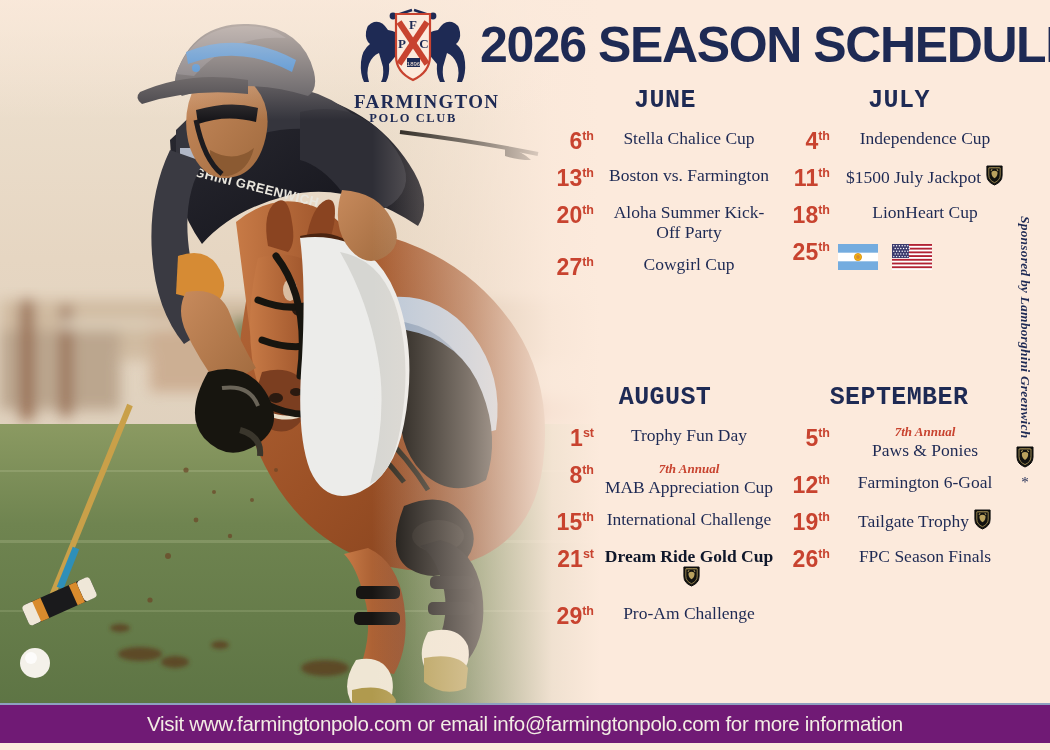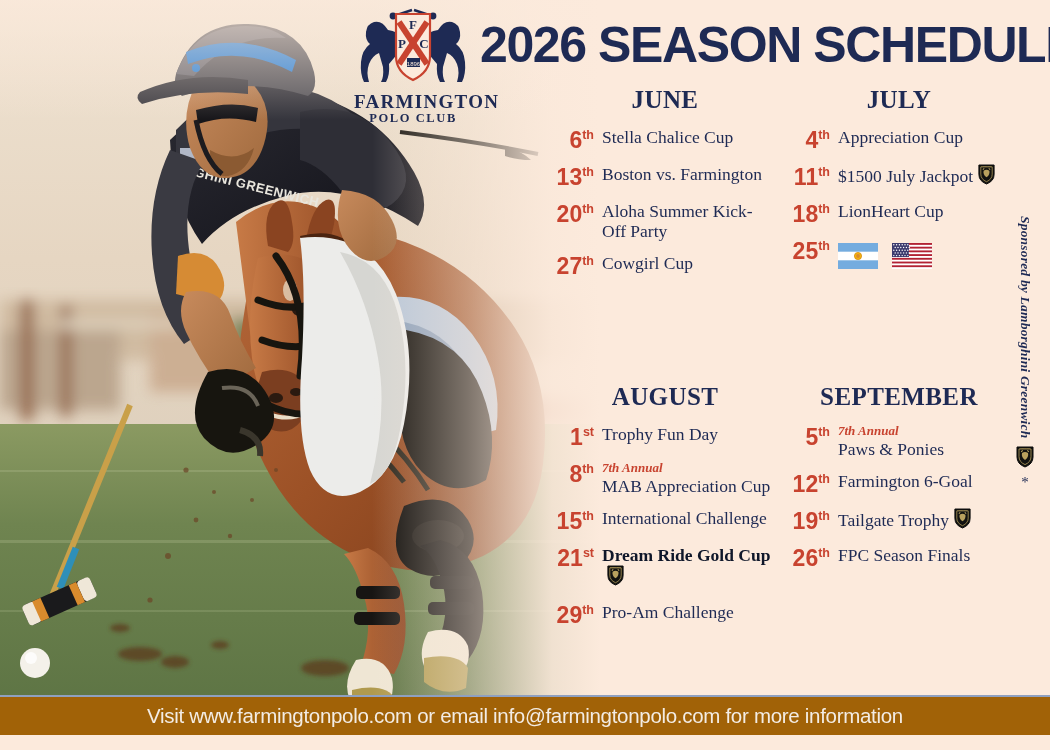--- a/index.html
+++ b/index.html
@@ -59,41 +59,41 @@
   }
   .month {
     position:absolute; width:236px;
   }
   .month.m-jun { left:0;   top:0; }
   .month.m-jul { left:236px; top:0; }
   .month.m-aug { left:0;   top:297px; }
   .month.m-sep { left:236px; top:297px; }
 
   .month-name {
-    font-family:Liberation Serif, serif;
+    font-family:Liberation Mono, monospace;
     font-weight:bold; font-size:25px; letter-spacing:0.4px;
     color:#1e2a54; text-align:center; margin-bottom:13px;
   }
   .m-jun .month-name, .m-aug .month-name { padding-left:14px; }
   .m-jul .month-name, .m-sep .month-name { padding-left:10px; }
 
   .events { padding-left:4px; }
   .event { display:flex; align-items:flex-start; margin-bottom:11px; }
 
   .ev-date {
     flex:0 0 58px; text-align:right; padding-right:8px;
     font-family:"Liberation Sans", sans-serif;
     font-weight:bold; font-size:23px; color:#c8432f;
     line-height:1.04; white-space:nowrap;
     padding-top:2px;
   }
   .ev-date sup {
     font-size:12.5px; font-weight:bold; vertical-align:super; line-height:0;
   }
-  .ev-body { flex:1 1 auto; min-width:0; }
+  .ev-body { flex:1 1 auto; min-width:0;text-align:center; }
   .ev-annual {
     font-family:"Liberation Serif", serif;
     font-style:italic; font-weight:bold;
     font-size:13px; color:#c8432f; line-height:1.1;
     margin-bottom:1px;
   }
   .ev-title {
     font-family:"Liberation Serif", serif;
     font-size:17.5px; color:#1e2a54; line-height:1.17;
   }
@@ -117,22 +117,22 @@
     letter-spacing:0.2px; white-space:nowrap;
   }
   #sponsor-shield { margin-top:8px; }
   #sponsor-star {
     font-family:"Liberation Serif", serif;
     font-size:15px; color:#1e2a54; line-height:1; margin-top:3px;
   }
 
   
   #footer {
-    position:absolute; left:0; bottom:15px; width:1050px; height:40px;
-    background:#a16207;
+    position:absolute; left:0; bottom:7px; width:1050px; height:40px;
+    background:#701a75;
     border-top:2px solid #8fa0c0;
     display:flex; align-items:center; justify-content:center;
   }
   #footer-text {
     font-family:"Liberation Sans", sans-serif;
     font-size:20.5px; color:#f3ece4; letter-spacing:-0.3px;
   }
 </style>
 </head>
 <body>
@@ -410,21 +410,21 @@
           </div>
         </div>
       </div>
   </div>
   <div class="month m-jul">
     <div class="month-name">JULY</div>
     <div class="events">
         <div class="event">
           <div class="ev-date"><span>4</span><sup>th</sup></div>
           <div class="ev-body">
-            <div class="ev-title"><span>Appreciation Cup</span></div>
+            <div class="ev-title"><span>Independence Cup</span></div>
           </div>
         </div>
         <div class="event">
           <div class="ev-date"><span>11</span><sup>th</sup></div>
           <div class="ev-body">
             <div class="ev-title"><span>$1500 July Jackpot</span><span class="lambo-inline"><svg width="19" height="21" viewBox="0 0 20 22" xmlns="http://www.w3.org/2000/svg">
                   <path d="M2 1 L18 1 L18 11 Q18 18 10 21 Q2 18 2 11 Z" fill="#121210" stroke="#0a0a08" stroke-width="1"></path>
                   <path d="M4 3 L16 3 L16 10.6 Q16 16 10 18.6 Q4 16 4 10.6 Z" fill="none" stroke="#b9a15e" stroke-width="0.8"></path>
                   <path d="M7 7 q3 -2 6 0 q1 4 -3 7 q-4 -3 -3 -7z" fill="#b9a15e"></path>
                   <path d="M6.2 6 l1.4 -1.6 M13.8 6 l-1.4 -1.6" stroke="#b9a15e" stroke-width="1.1" fill="none"></path>

